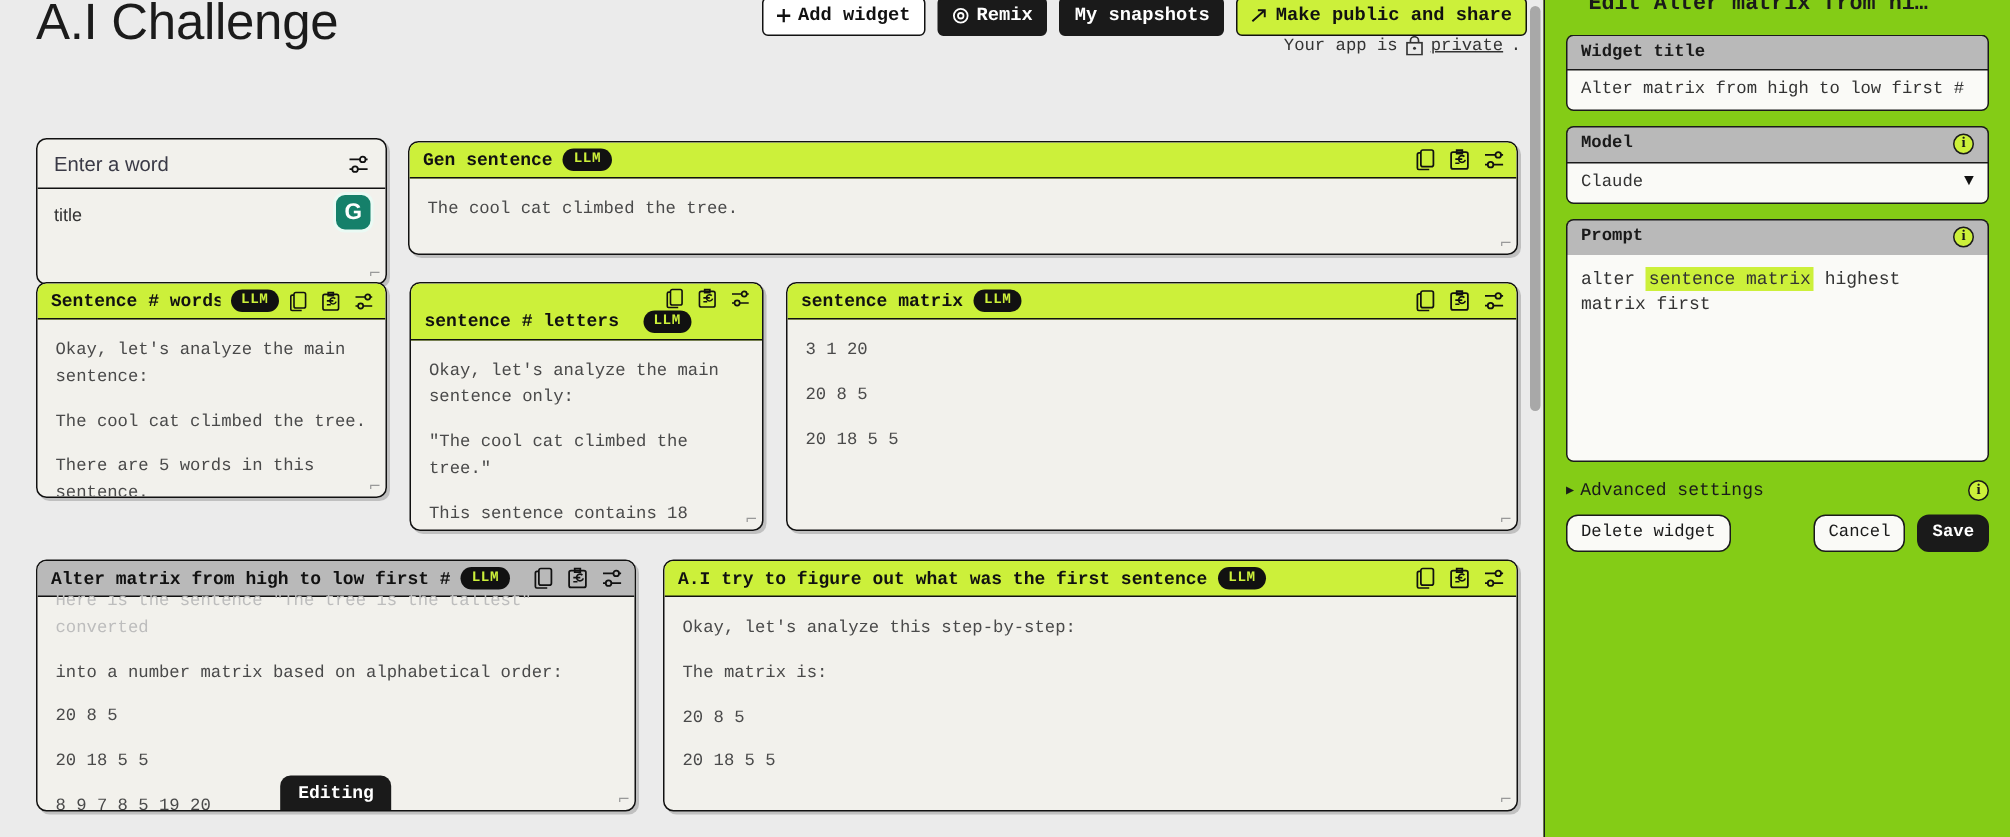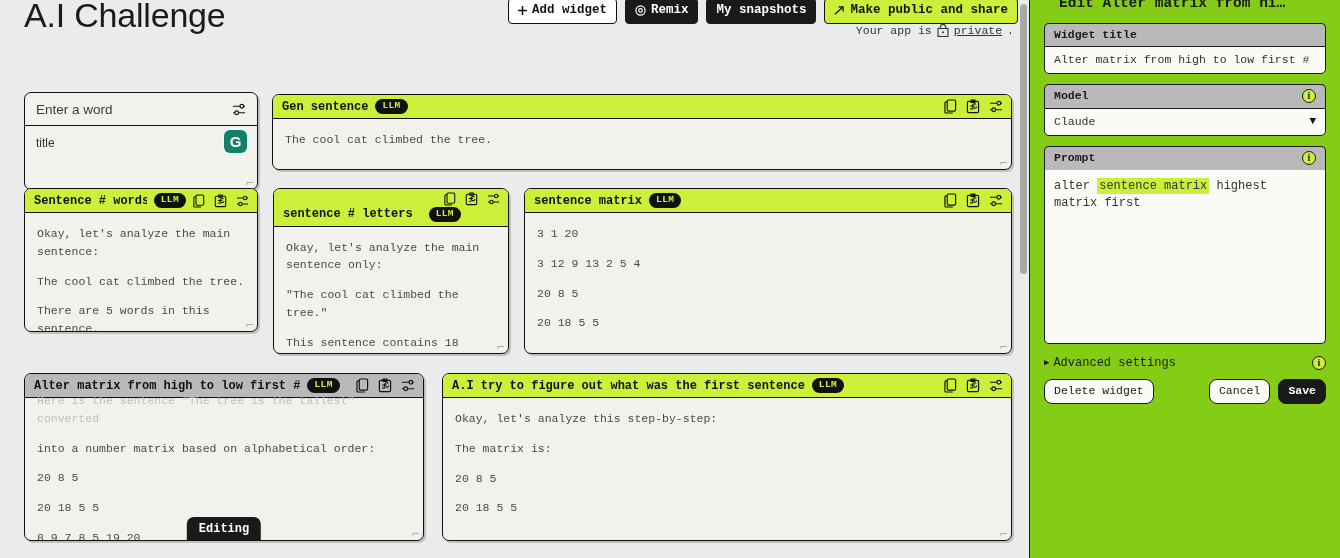--- a/index.html
+++ b/index.html
@@ -158,21 +158,21 @@
     border-bottom:1px solid #6a7a20;
     padding:3px 9px 4px; font-family:"Liberation Mono", monospace;
     font-size:10.5px; color:#1a1a1a; display:flex; align-items:center; gap:4px;
   }
   .at-key {
     background:#fafaf7; border:1.2px solid #1a1a1a; border-radius:3px;
     padding:0 3px; font-weight:700; line-height:1.25;
   }
   #prompt-area {
     background:#fafaf7; border:1.5px solid #1a1a1a; border-top:none;
-    border-radius:0 0 5px 5px; height:174px; padding:8px 9px;
+    border-radius:0 0 5px 5px; height:138px; padding:8px 9px;
     font-family:"Liberation Mono", monospace; font-size:12px;
     color:#333; line-height:1.45; cursor:text;
   }
   .chip { background:#ccf03a; padding:1px 2px; }
   #adv {
     display:flex; align-items:center; gap:4px; margin-top:12px;
     font-family:"Liberation Mono", monospace; font-size:12px; color:#1a1a1a;
     cursor:pointer;
   }
   #adv .tri { font-size:9px; }
@@ -351,21 +351,20 @@
         </svg>
         <svg class="ic" width="15" height="13" viewBox="0 0 16 14">
           <path d="M1 3.5h13M1 10.5h13" stroke="#111" stroke-width="1.3"></path>
           <circle cx="10.5" cy="3.5" r="2" fill="#ccf03a" stroke="#111" stroke-width="1.3"></circle>
           <circle cx="5" cy="10.5" r="2" fill="#ccf03a" stroke="#111" stroke-width="1.3"></circle>
         </svg>
       </span>
     </div>
     <div class="w-body">
       <p>3 1 20</p>
-      <p>3 12 9 13 2 5 4</p>
       <p>20 8 5</p>
       <p>20 18 5 5</p>
       <div class="resize">⌐</div>
     </div>
   </div>
 
   <div class="widget selected" id="w-alter" style="left:24px; top:373px; width:400px; height:168px;">
     <div class="w-head">
       <span class="w-title">Alter matrix from high to low first #</span>
       <span class="llm">LLM</span>

